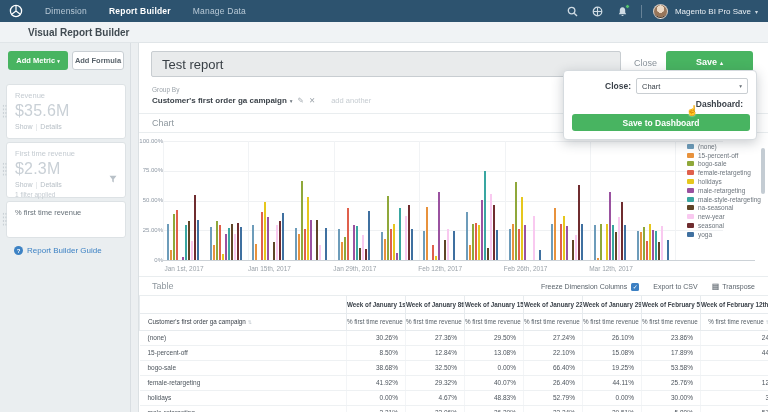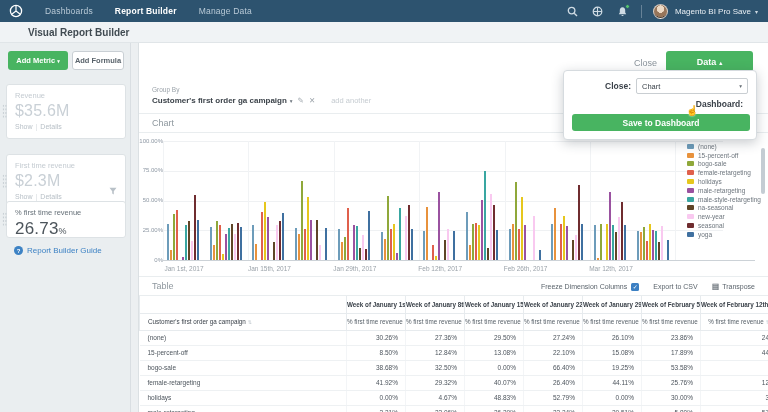--- a/index.html
+++ b/index.html
@@ -112,21 +112,21 @@
 </head>
 <body>
 
 <div class="topnav">
   <span class="brand">
     <svg width="14" height="14" viewBox="0 0 14 14">
         <circle cx="7" cy="7" r="5.6" fill="none" stroke="#ffffff" stroke-width="1.3"></circle>
         <path d="M7 7 L7 1.6 M7 7 L2.4 10.4 M7 7 L11.6 10.4" stroke="#ffffff" stroke-width="1.2" fill="none"></path>
       </svg>
   </span>
-  <span class="nav-item">Dashboards</span>
+  <span class="nav-item">Dimension</span>
   <span class="nav-item active">Report Builder</span>
   <span class="nav-item">Manage Data</span>
   <span class="nav-right">
     <span class="nav-ico">
       <svg width="11" height="11" viewBox="0 0 11 11">
           <circle cx="4.6" cy="4.6" r="3.3" fill="none" stroke="#cfdbe4" stroke-width="1.3"></circle>
           <line x1="7.2" y1="7.2" x2="10" y2="10" stroke="#cfdbe4" stroke-width="1.4"></line>
         </svg>
     </span>
     <span class="nav-ico">
@@ -158,48 +158,48 @@
   <button class="btn-green btn-add-metric"><span>Add Metric</span><span class="caret">▾</span></button>
   <button class="btn-add-formula">Add Formula</button>
 
   <div class="m-card dim" style="top:41px;height:55px;">
     <span class="drag"></span>
     <div class="m-label">Revenue</div>
     <div class="m-value">$35.6M</div>
     <div class="m-links"><span>Show</span><span class="pipe">|</span><span>Details</span></div>
   </div>
 
-  <div class="m-card dim" style="top:99px;height:56px;margin-top:12px;">
+  <div class="m-card dim" style="top:99px;height:56px;">
     <span class="drag"></span>
     <div class="m-label">First time revenue</div>
     <div class="m-value">$2.3M</div>
     <div class="m-links"><span>Show</span><span class="pipe">|</span><span>Details</span></div>
     <div class="filter-note">1 filter applied</div>
     <span class="funnel">
       <svg width="8" height="8" viewBox="0 0 8 8">
           <path d="M0.5 0.8 L7.5 0.8 L4.8 4.2 L4.8 7.4 L3.2 6.5 L3.2 4.2 Z" fill="#b9c1c8"></path>
         </svg>
     </span>
   </div>
 
   <div class="m-card lit" style="top:158px;height:37px;">
     <span class="drag"></span>
     <div class="m-label">% first time revenue</div>
-    <div class="m-value"><span>26.73</span><span class="val-suffix">%</span></div>
   </div>
 
   <div class="guide-link">
     <span class="guide-q">?</span>
     <span>Report Builder Guide</span>
   </div>
 </div>
 
 <div class="main">
+  <input class="title-input" value="Test report" style="">
   <span class="close-btn">Close</span>
-  <button class="btn-green save-btn"><span>Data</span><span class="caret">▴</span></button>
+  <button class="btn-green save-btn"><span>Save</span><span class="caret">▴</span></button>
 
   <div class="groupby-label">Group By</div>
   <div class="groupby-row">
     <span class="gb-value">Customer's first order ga campaign</span>
     <span class="gb-caret">▾</span>
     <span class="gb-ico">✎</span>
     <span class="gb-ico">✕</span>
     <span class="gb-add">add another</span>
   </div>
 

